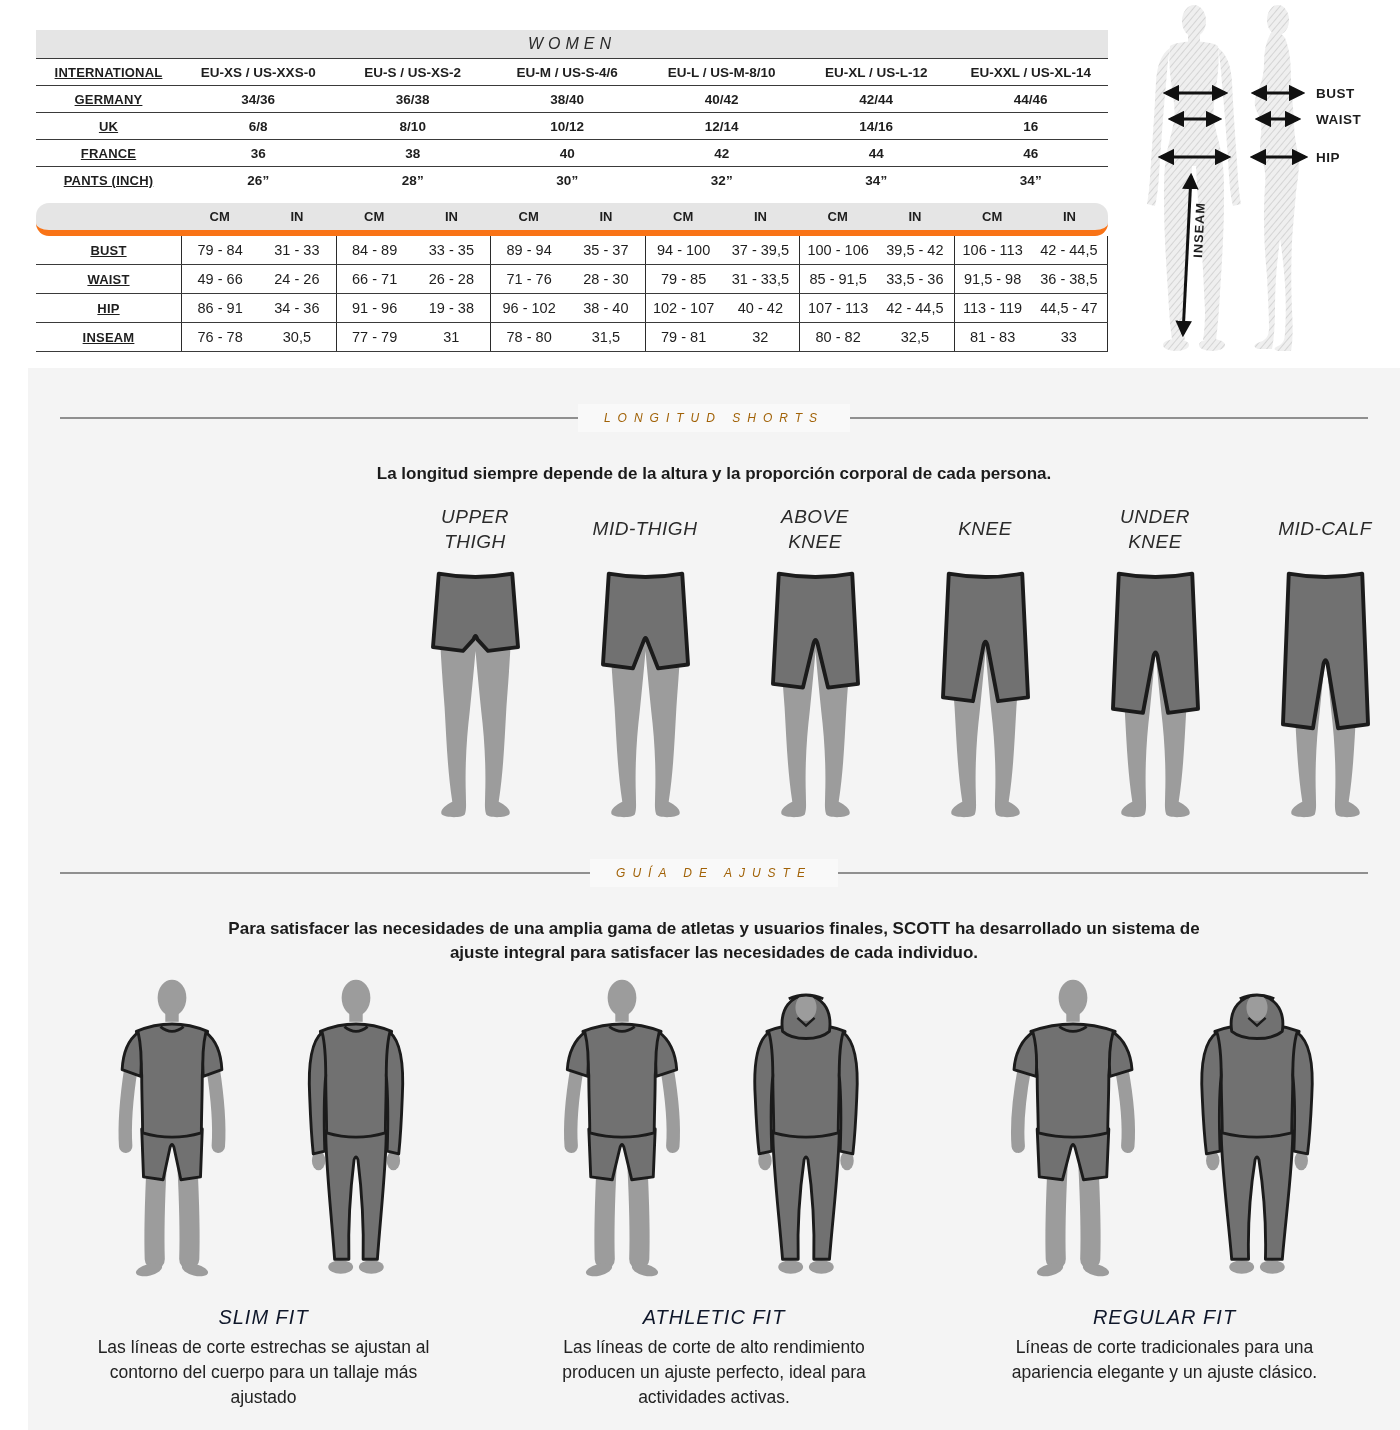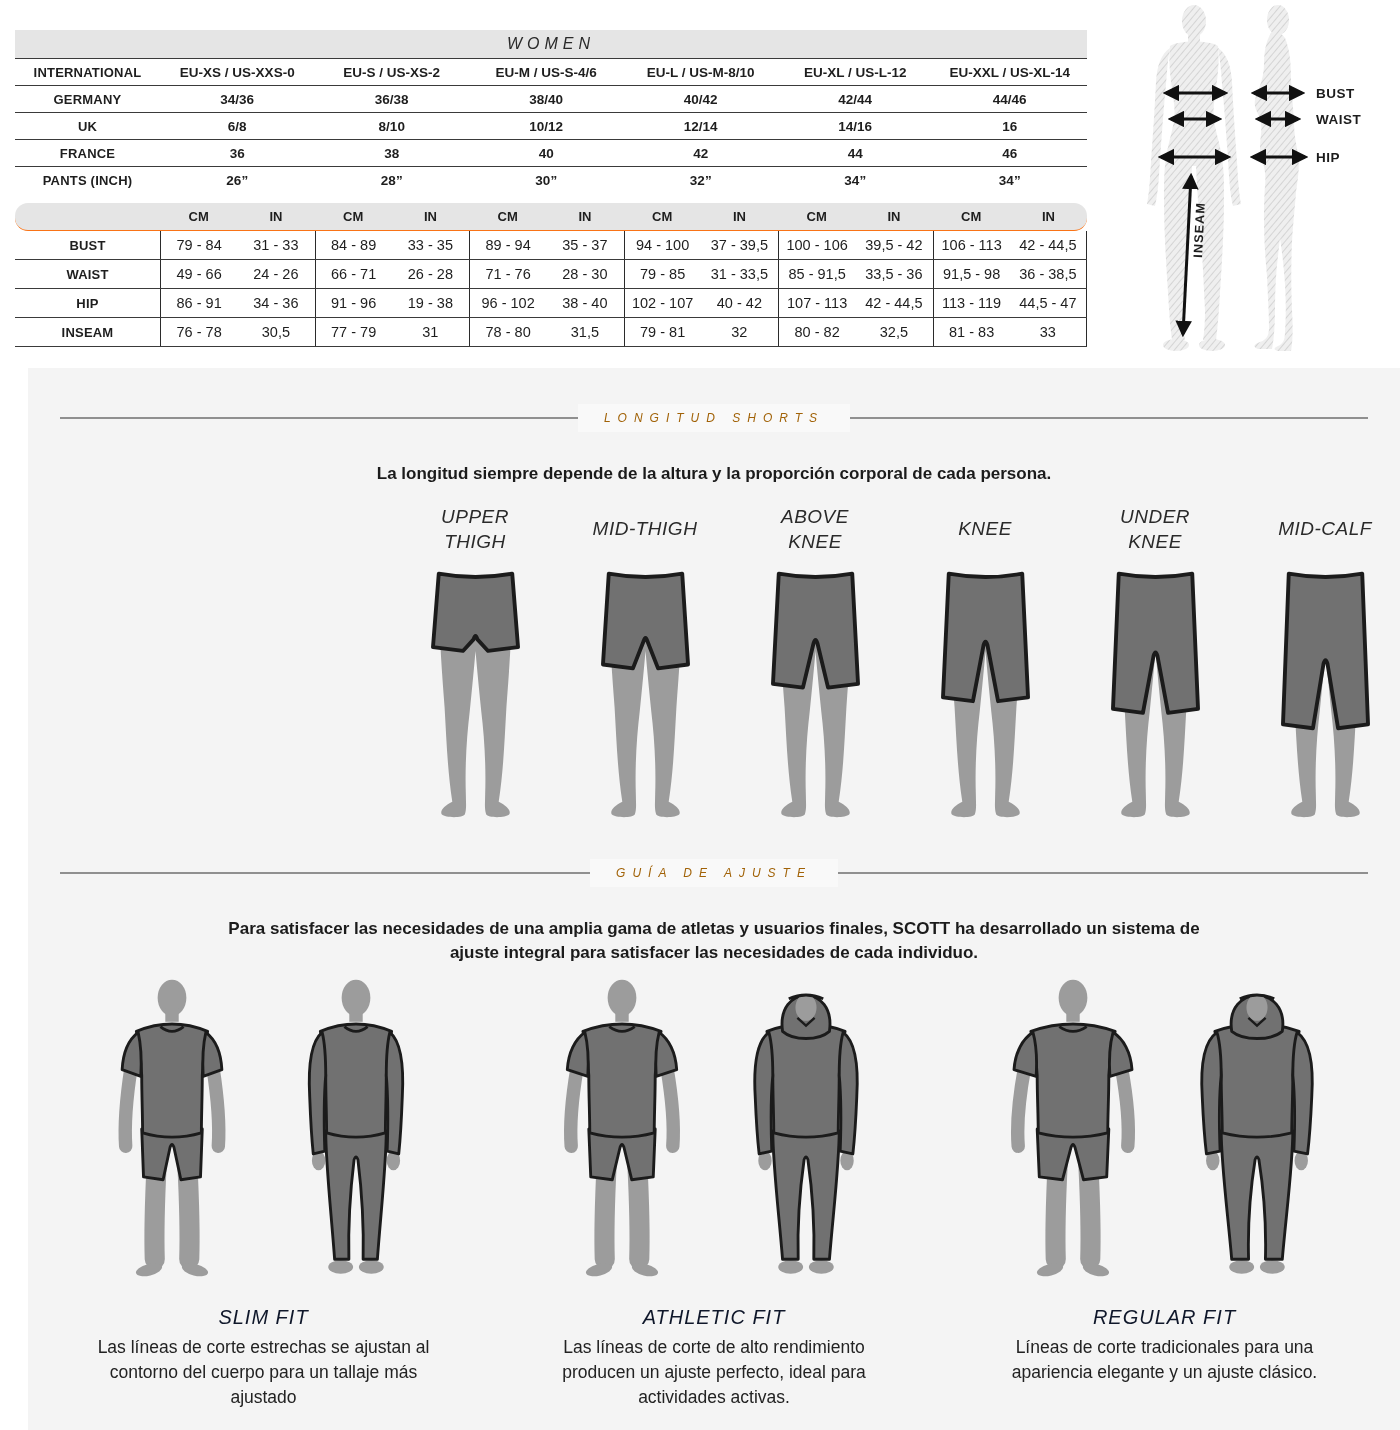--- a/index.html
+++ b/index.html
@@ -3,33 +3,33 @@
 <meta charset="utf-8">
 <style>
   html,body{margin:0;padding:0;}
   body{
     width:1400px;height:1430px;overflow:hidden;background:#ffffff;
     font-family:"Liberation Sans","DejaVu Sans",sans-serif;color:#1e1e1e;
     -webkit-font-smoothing:antialiased;
   }
   .top-section{position:relative;height:368px;background:#ffffff;}
   
-  .size-table{position:absolute;left:15px;top:30px;width:1072px;}
+  .size-table{position:absolute;left:36px;top:30px;width:1072px;}
   .band{height:28px;background:#e5e5e5;border-bottom:1px solid #3a3a3a;
     display:flex;align-items:center;justify-content:center;
     font-style:italic;font-size:16px;letter-spacing:5px;color:#2a2a2a;}
   .hdr-row{display:grid;grid-template-columns:145px repeat(6,1fr);
     height:26px;border-bottom:1px solid #3a3a3a;align-items:center;}
   .hdr-row.no-line{border-bottom:none;}
-  .lbl{font-weight:bold;font-size:13px;text-align:center;letter-spacing:.2px;}
+  .lbl{font-weight:bold;font-size:13px;text-align:center;letter-spacing:.2px;text-decoration:underline;}
   .hv{font-weight:bold;font-size:13.5px;text-align:center;}
   .val{font-size:14.5px;text-align:center;}
   .tgap{height:10px;}
   .unit-band,.meas-row{display:grid;grid-template-columns:145px repeat(12,1fr);align-items:center;}
-  .unit-band{height:27px;background:#e5e5e5;border-bottom:1px solid #f97316;border-radius:13px;}
+  .unit-band{height:27px;background:#e5e5e5;border-bottom:6px solid #f97316;border-radius:13px;}
   .unit-band .hv{font-size:13px;}
   .meas-row{height:28px;border-bottom:1px solid #3a3a3a;}
   .meas-row > div:nth-child(even){border-left:1px solid #2b2b2b;align-self:stretch;display:flex;align-items:center;justify-content:center;}
   .meas-row > div:nth-child(13){border-right:1px solid #2b2b2b;align-self:stretch;display:flex;align-items:center;justify-content:center;}
   
   .body-diagram{position:absolute;left:1128px;top:0;width:272px;height:362px;}
   
   .panel{margin-left:28px;width:1372px;background:#f4f4f4;height:1062px;box-sizing:border-box;padding-top:36px;}
   .sec-head{display:flex;align-items:center;margin:0 32px;}
   .sec-head .line{flex:1;height:2px;background:#8f8f8f;}

